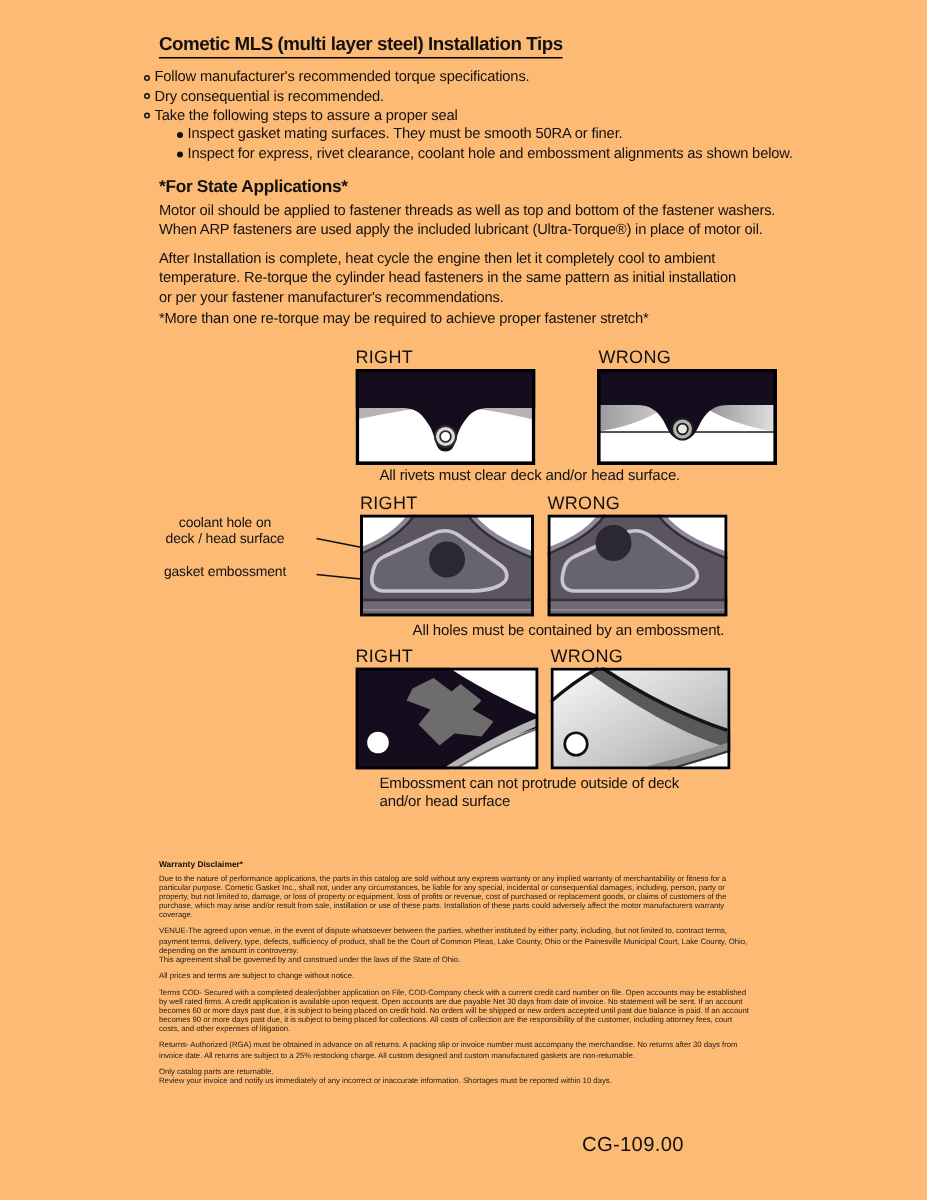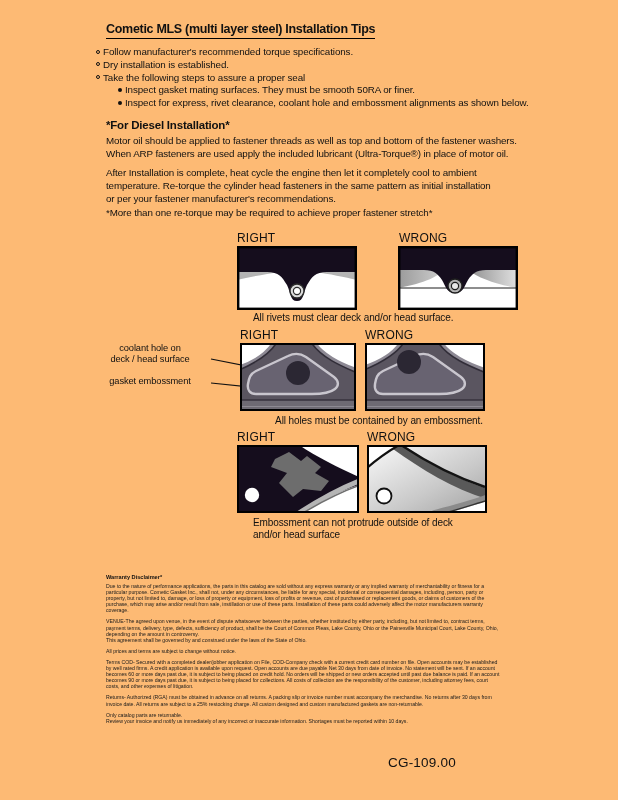--- a/index.html
+++ b/index.html
@@ -51,37 +51,37 @@
 
   <div class="abs title">Cometic MLS (multi layer steel) Installation Tips</div>
 
   <div class="abs bullets">
     <div class="bullet-row">
       <span class="marker-o"></span>
       <span>Follow manufacturer's recommended torque specifications.</span>
     </div>
     <div class="bullet-row">
       <span class="marker-o"></span>
-      <span>Dry installation is established.</span>
+      <span>Dry consequential is recommended.</span>
     </div>
     <div class="bullet-row">
       <span class="marker-o"></span>
       <span>Take the following steps to assure a proper seal</span>
     </div>
     <div class="bullet-row sub">
       <span class="marker-f"></span>
       <span>Inspect gasket mating surfaces.  They must be smooth 50RA or finer.</span>
     </div>
     <div class="bullet-row sub">
       <span class="marker-f"></span>
       <span>Inspect for express, rivet clearance, coolant hole and embossment alignments as shown below.</span>
     </div>
   </div>
 
-  <div class="abs h2">*For Diesel Installation*</div>
+  <div class="abs h2">*For State Applications*</div>
   <div class="abs para p1">Motor oil should be applied to fastener threads as well as top and bottom of the fastener washers.
 When ARP fasteners are used apply the included lubricant (Ultra-Torque®) in place of motor oil.</div>
   <div class="abs para p2">After Installation is complete, heat cycle the engine then let it completely cool to ambient
 temperature. Re-torque the cylinder head fasteners in the same pattern as initial installation
 or per your fastener manufacturer's recommendations.</div>
   <div class="abs para p3">*More than one re-torque may be required to achieve proper fastener stretch*</div>
 
   <div class="abs dlabel" style="left:237px; top:231px; width:120px;">RIGHT</div>
   <div class="abs dlabel" style="left:399px; top:231px; width:70px;">WRONG</div>
 

